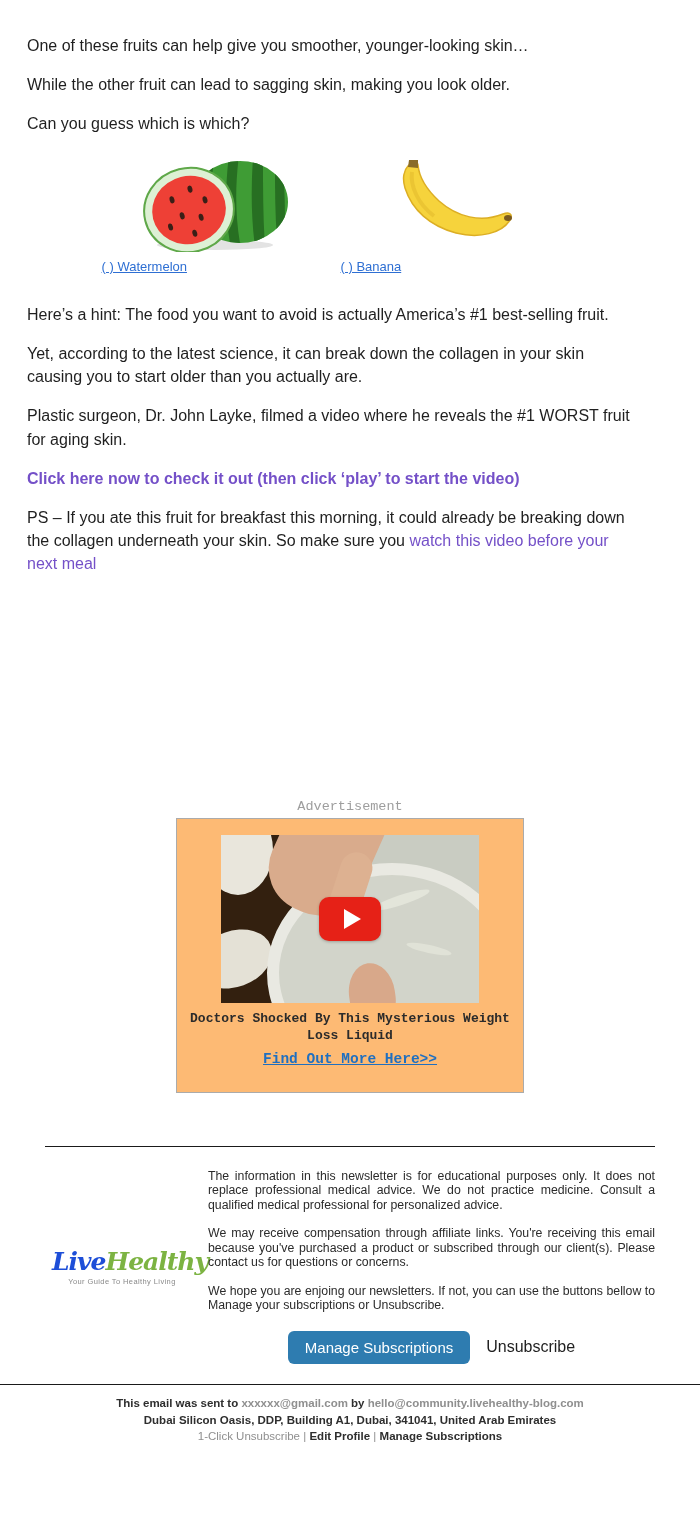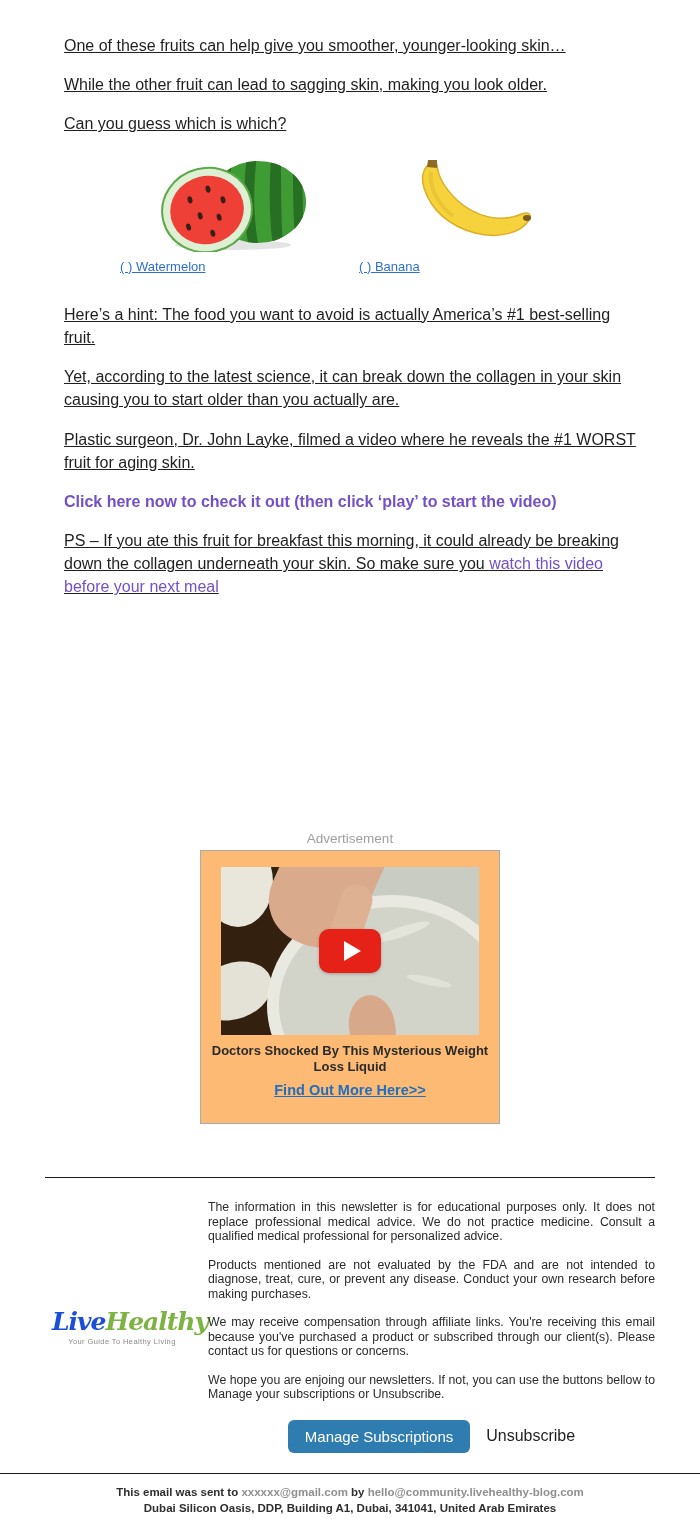--- a/index.html
+++ b/index.html
@@ -7,21 +7,21 @@
   body {
     width: 700px;
     min-height: 1519px;
     font-family: "Liberation Sans", sans-serif;
     color: #1f1f1f;
     margin: 0 auto;
   }
   .email { width: 700px; }
 
   
-  .content { padding: 34px 60px 0 64px; font-size: 16px; line-height: 1.45; text-decoration: underline; }
+  .content { padding: 34px 60px 0 27px; font-size: 16px; line-height: 1.45; }
   .content p { margin: 0 0 16px 0; }
   .cta-link {
     color: #7450c8; font-weight: bold; text-decoration: none; cursor: pointer;
     display: inline-block;
   }
   .ps-link { color: #7450c8; cursor: pointer; }
 
   
   .fruit-row {
     display: flex; justify-content: center; gap: 14px;
@@ -30,21 +30,21 @@
   .fruit-col { width: 225px; text-align: left; }
   .fruit-img { display: block; margin: 0 auto; cursor: pointer; }
   .fruit-link {
     display: inline-block; margin-top: 6px;
     font-size: 13px; color: #2e6fd3; text-decoration: underline; cursor: pointer;
   }
 
   .spacer { height: 200px; }
 
   
-  .ad-wrap { width: 300px; margin: 16px auto; }
+  .ad-wrap { width: 348px; margin: 8px auto; font-family: Liberation Mono, monospace; }
   .ad-label { text-align: center; color: #9e9e9e; font-size: 13.5px; margin-bottom: 4px; }
   .ad-box { border: 1px solid #ababab; background: #fdba74; padding: 16px 6px 24px 6px; }
   .ad-thumb {
     position: relative; width: 258px; height: 168px; margin: 0 auto;
     background: #c9ccc2; overflow: hidden; cursor: pointer;
   }
   .thumb-dark { position: absolute; left: 0; top: 0; width: 78px; height: 168px; background: #33200f; }
   .thumb-fluff1 { position: absolute; left: -18px; top: -30px; width: 70px; height: 90px; background: #e9e6dc; border-radius: 50%; }
   .thumb-fluff2 { position: absolute; left: -26px; top: 96px; width: 78px; height: 56px; background: #e4e1d6; border-radius: 50%; transform: rotate(-20deg); }
   .thumb-bucket {
@@ -204,21 +204,20 @@
 
   <hr class="divider1">
 
   <div class="footer">
     <div class="logo-col">
       <div class="logo-script"><span class="logo-live">Live</span><span class="logo-healthy">Healthy</span></div>
       <div class="logo-tagline">Your Guide To Healthy Living</div>
     </div>
     <div class="disclaim-col">
       <p>The information in this newsletter is for educational purposes only. It does not replace professional medical advice. We do not practice medicine. Consult a qualified medical professional for personalized advice.</p>
-      <p>Products mentioned are not evaluated by the FDA and are not intended to diagnose, treat, cure, or prevent any disease. Conduct your own research before making purchases.</p>
       <p>We may receive compensation through affiliate links. You're receiving this email because you've purchased a product or subscribed through our client(s). Please contact us for questions or concerns.</p>
       <p>We hope you are enjoing our newsletters. If not, you can use the buttons bellow to Manage your subscriptions or Unsubscribe.</p>
       <div class="btn-row">
         <button class="manage-btn">Manage Subscriptions</button>
         <span class="unsub-text">Unsubscribe</span>
       </div>
     </div>
   </div>
 
   <hr class="divider2">

